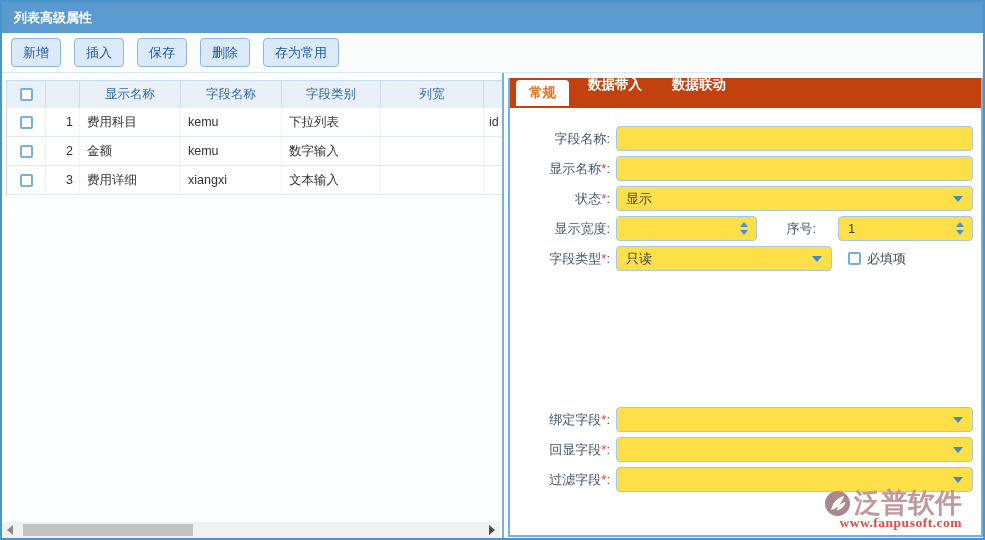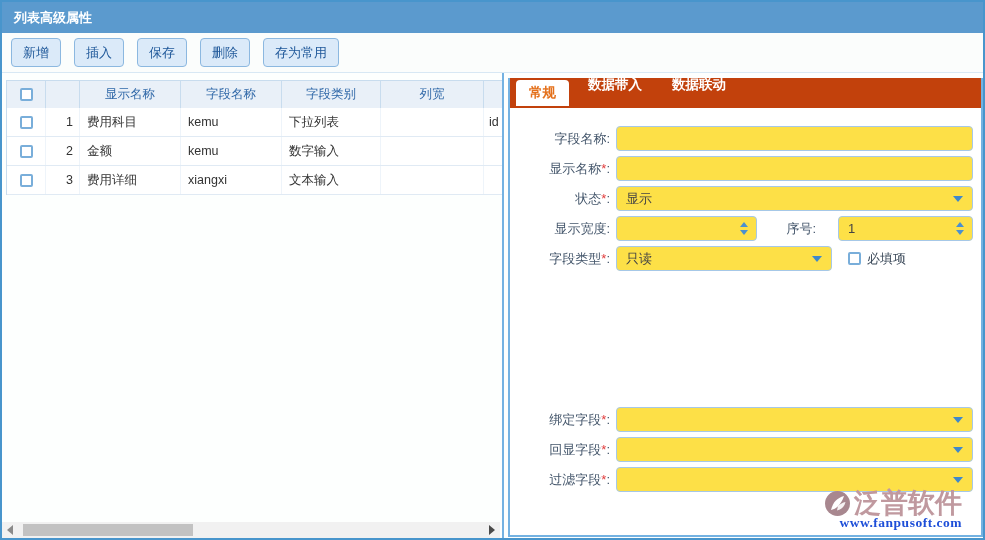--- a/index.html
+++ b/index.html
@@ -68,21 +68,21 @@
   .seq-label { flex: 1; text-align: right; padding-right: 16px; font-size: 13px; color: #44566b; }
   .w-seq { width: 135px; flex: none; }
   .w-ftype { width: 216px; flex: none; }
   .chk-wrap { display: flex; align-items: center; margin-left: 16px; }
   .chk-label { margin-left: 6px; font-size: 13px; color: #3c4a5a; }
   .gap-row { margin-top: 136px; }
 
   
   .watermark { position: absolute; right: 19px; bottom: 4px; text-align: right; pointer-events: none; }
   .wm-brand { display: flex; align-items: center; justify-content: flex-end; gap: 3px; font-size: 27px; font-weight: bold; color: #c0999f; line-height: 28px; }
-  .wm-url { font-family: "Liberation Serif", serif; font-size: 13.5px; font-weight: bold; color: #1d4ed8; letter-spacing: 0.5px; margin-top: -2px; }
+  .wm-url { font-family: "Liberation Serif", serif; font-size: 13.5px; font-weight: bold; color: #ef4444; letter-spacing: 0.5px; margin-top: -2px; }
 </style>
 </head>
 <body>
 
 <div class="window">
 
   <div class="titlebar">列表高级属性</div>
 
   <div class="toolbar">
     <button class="tbtn">新增</button>

